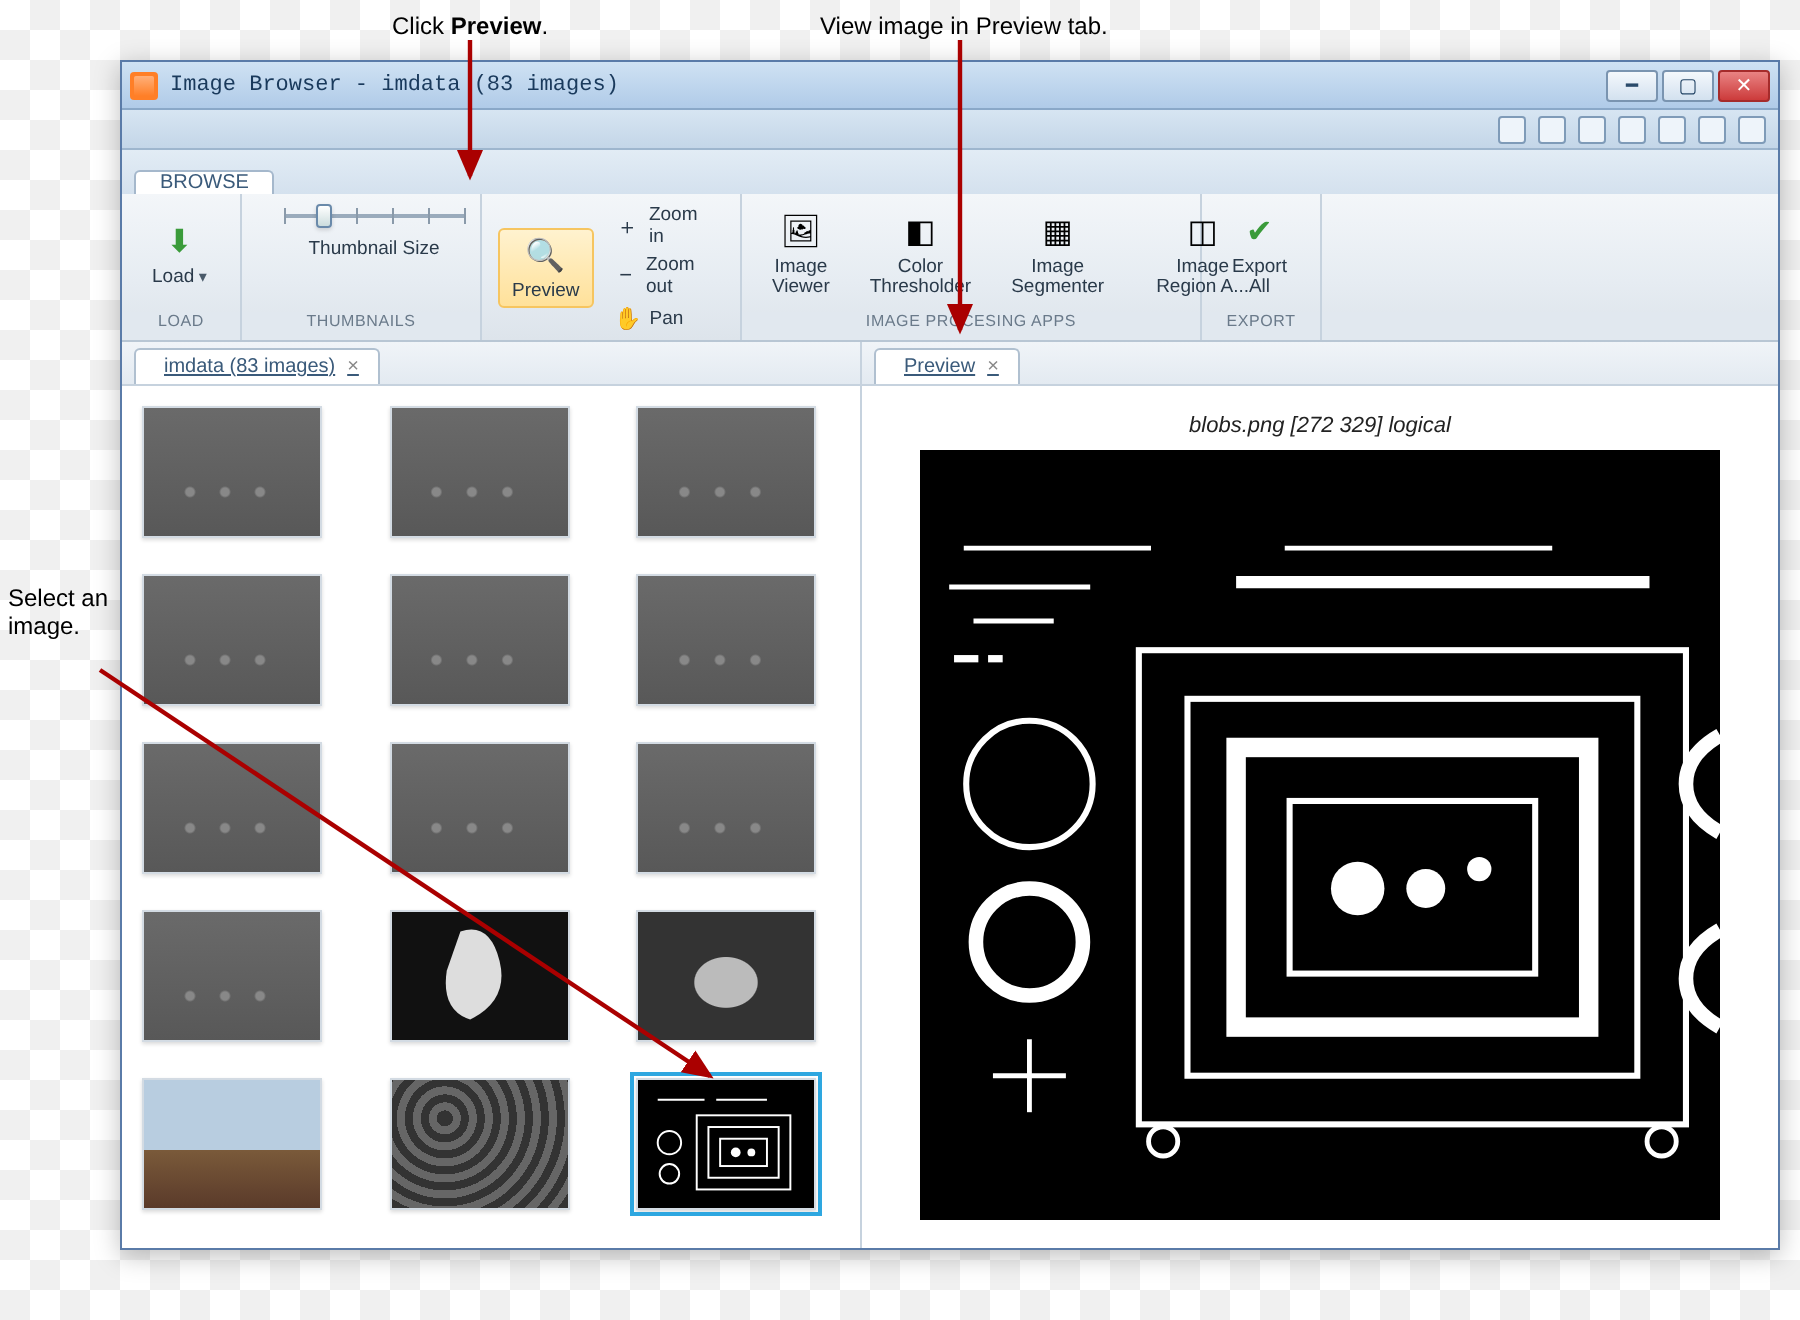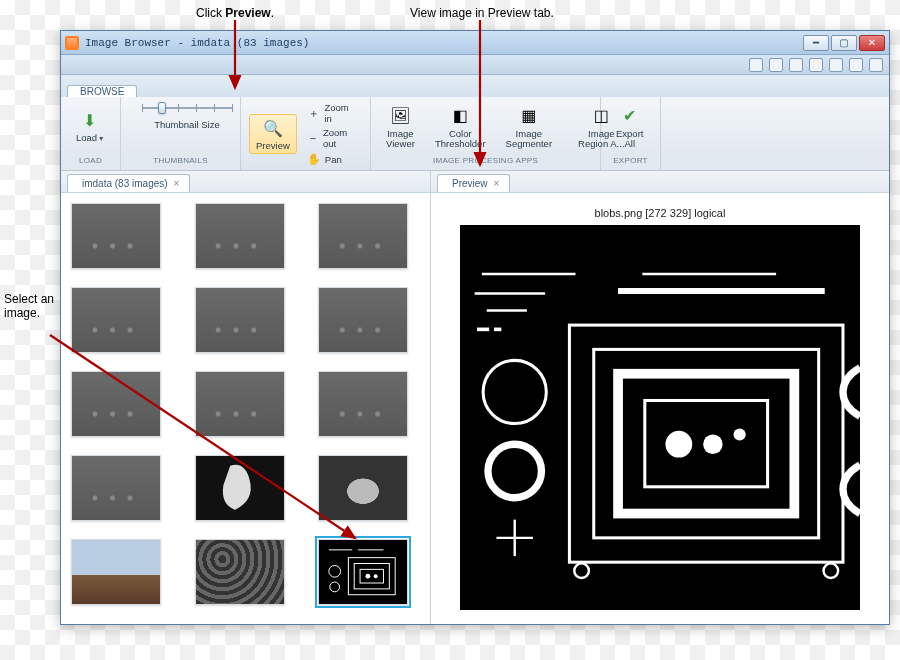--- a/index.html
+++ b/index.html
@@ -69,23 +69,23 @@
   .slider .track{position:absolute;left:0;right:0;top:6px;height:2px;background:#9aabbc;}
   .slider .tick{position:absolute;top:3px;width:1px;height:8px;background:#8a9aaa;}
   .slider .thumb{position:absolute;top:1px;width:8px;height:12px;background:linear-gradient(#fff,#cdd);border:1px solid #6a8aaa;border-radius:2px;}
   .content {
     flex:1; display:flex; background:#fff; min-height:0;
   }
   .pane { display:flex;flex-direction:column; min-height:0;}
   .pane.left{width:370px;border-right:1px solid #c6d2de;}
   .pane.right{flex:1;}
   .pane-tabs{height:22px;background:linear-gradient(#f0f4f8,#e3eaf1);border-bottom:1px solid #c6d2de;display:flex;align-items:flex-end;padding-left:6px;position:relative;}
-  .pane-tab{background:#fff;border:1px solid #b0c0d0;border-bottom:none;padding:3px 10px 3px 14px;font-size:10px;color:#3a5a7a;border-radius:3px 3px 0 0;display:flex;align-items:center;gap:6px;position:relative;}
+  .pane-tab{background:#fff;border:1px solid #b0c0d0;border-bottom:none;padding:3px 10px 3px 14px;font-size:10px;color:#3a5a7a;border-radius:3px 3px 0 0;display:flex;align-items:center;gap:6px;position:relative;text-decoration:underline;}
   .pane-tab .close{font-size:10px;color:#888;}
-  .pane-body{flex:1;overflow:auto;background:#fff;padding:10px;}
+  .pane-body{flex:1;overflow:auto;background:#fff;padding:10px;font-style:italic;}
   .thumbgrid{display:grid;grid-template-columns:repeat(3,1fr);gap:18px 22px;}
   .thumb{width:90px;height:66px;border:1px solid #d3dbe3;background:#555;position:relative;box-shadow:0 1px 2px rgba(0,0,0,0.15);}
   .thumb.selected{outline:2px solid #2ea7e0;outline-offset:1px;}
   .thumb.gray{background:linear-gradient(#6a6a6a,#585858);}
   .thumb.gray::after{content:"";position:absolute;left:10%;right:10%;bottom:28%;height:8px;background:radial-gradient(circle at 20% 50%,#888 2px,transparent 3px),radial-gradient(circle at 45% 50%,#888 2px,transparent 3px),radial-gradient(circle at 70% 50%,#888 2px,transparent 3px);}
   .thumb.dark{background:#111;}
   .thumb.ultra{background:radial-gradient(ellipse at 50% 55%,#bbb 25%,#333 26%);}
   .thumb.land{background:linear-gradient(#b8cde0 55%,#7a5a3a 55%,#5a3a2a);}
   .thumb.tex{background:repeating-radial-gradient(circle at 30% 30%,#333 0 4px,#666 4px 8px);}
   .thumb.blobs{background:#000;position:relative;}

